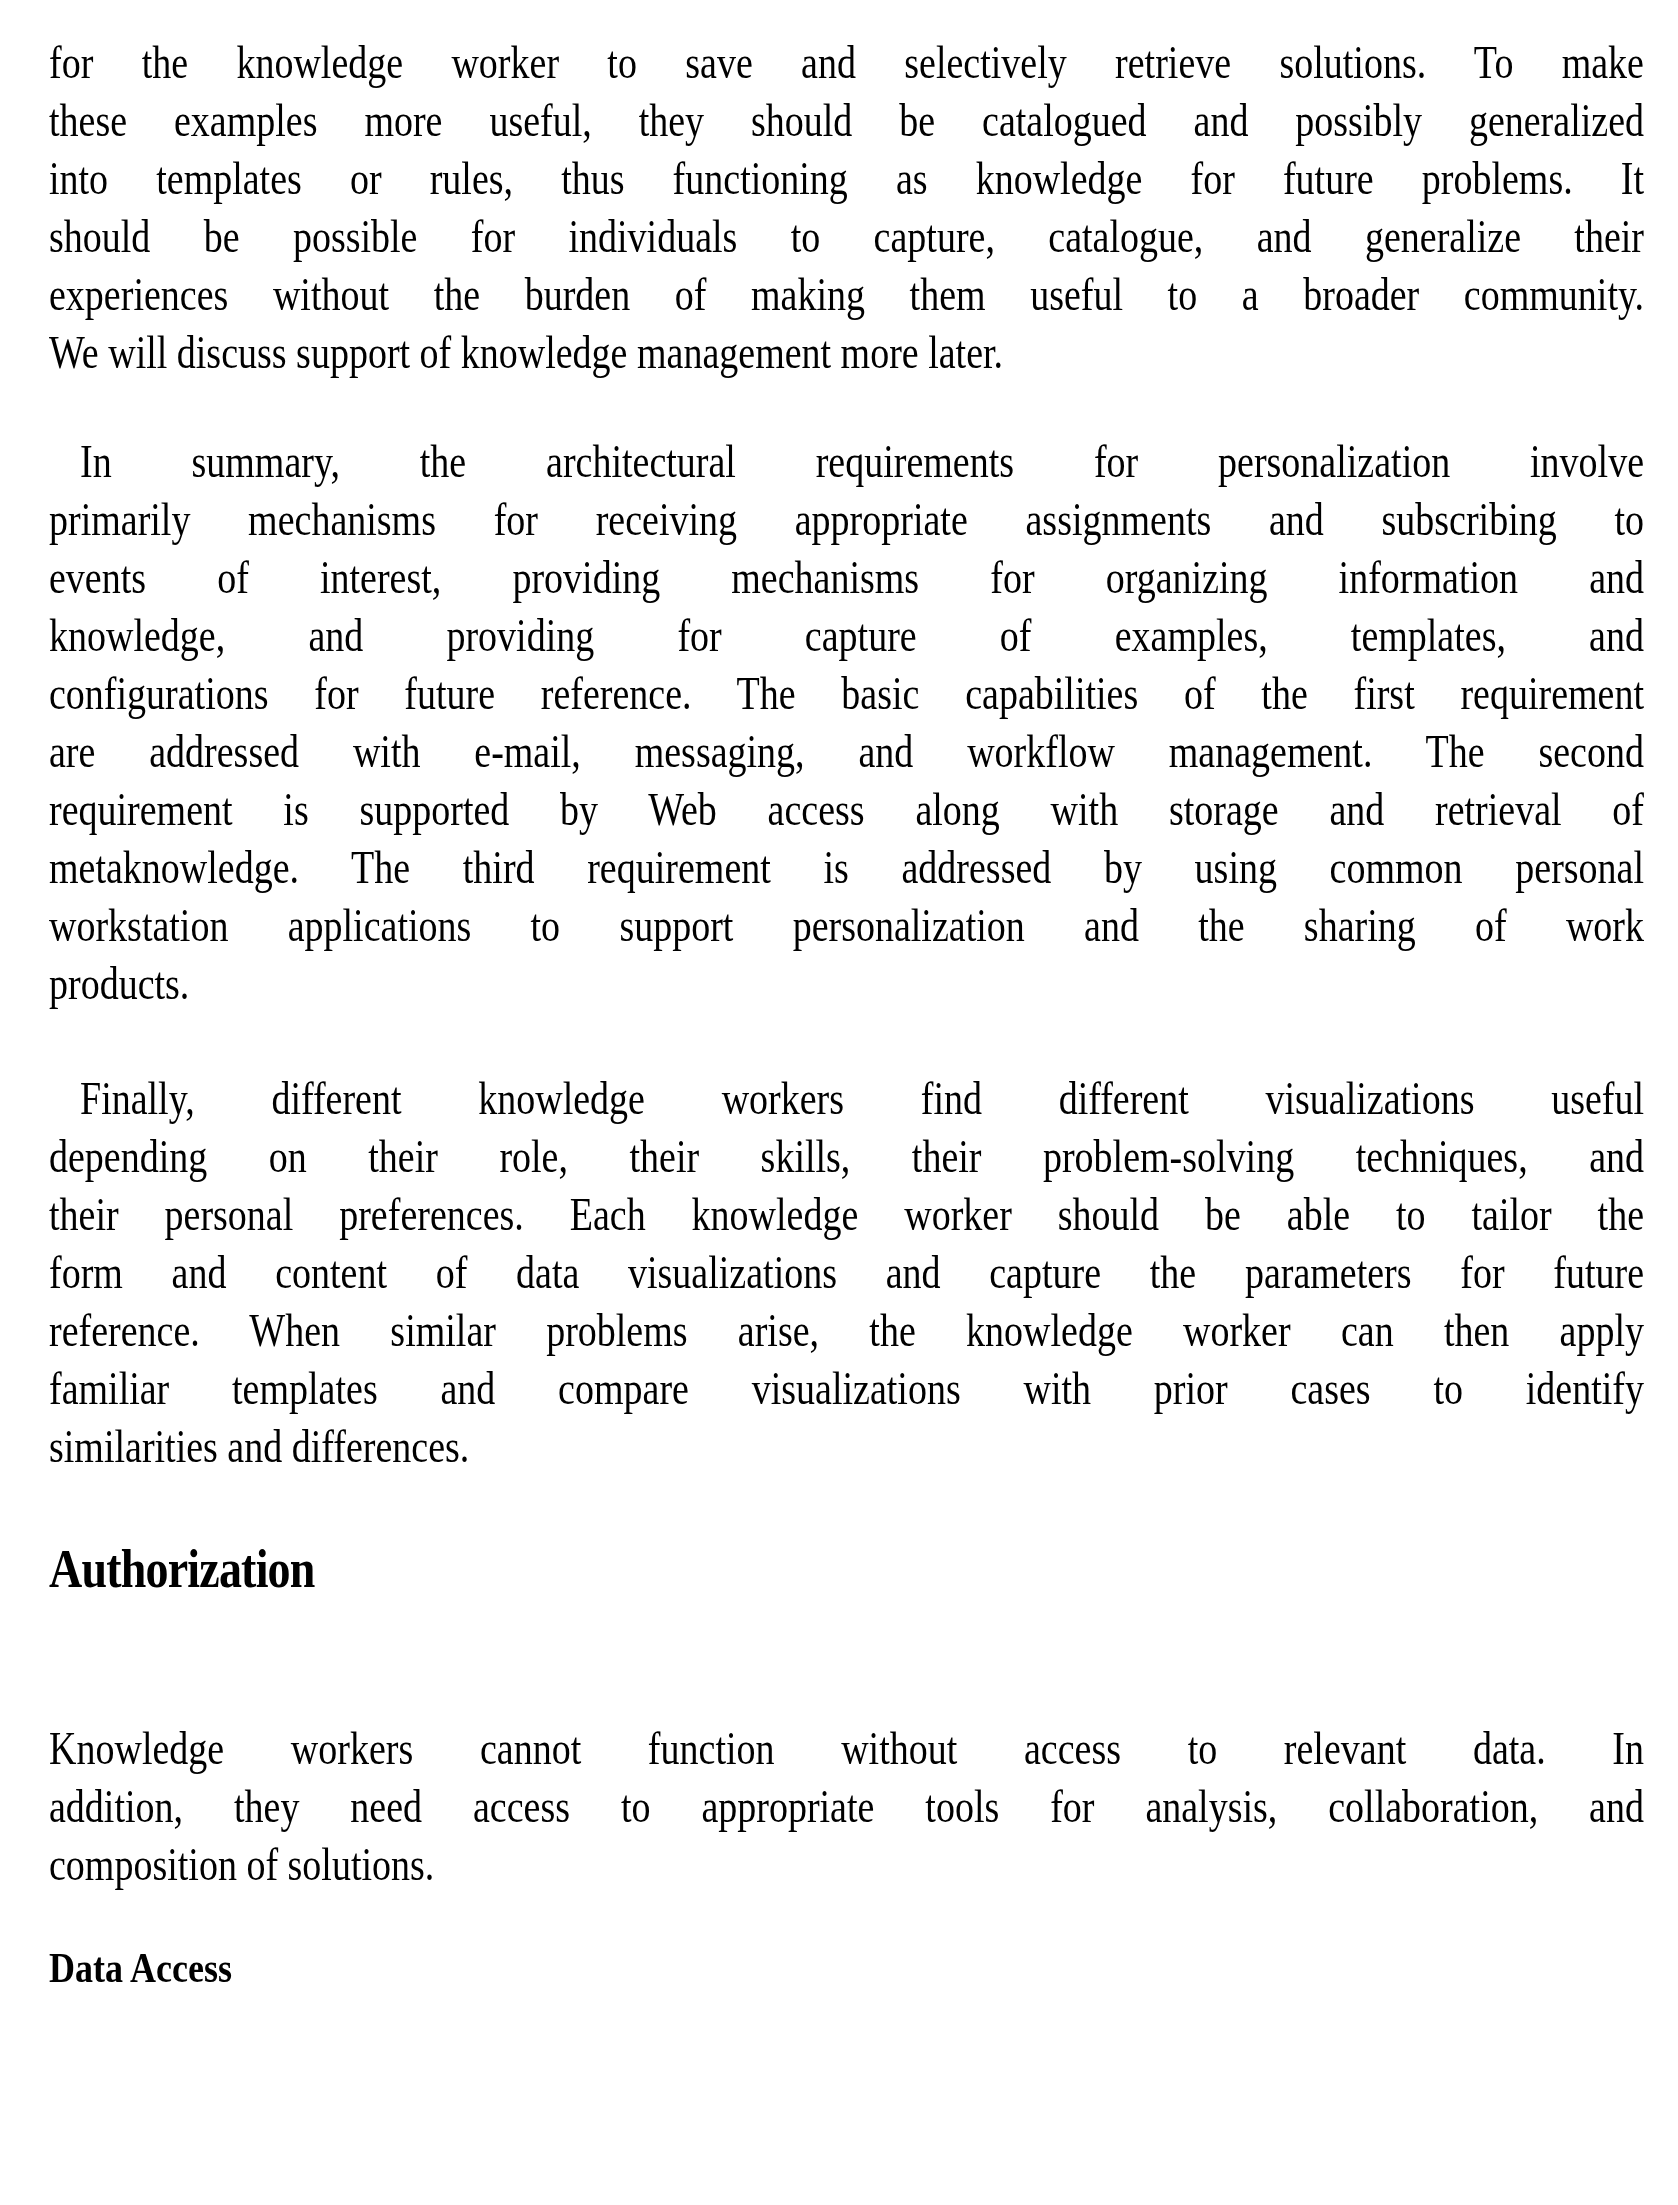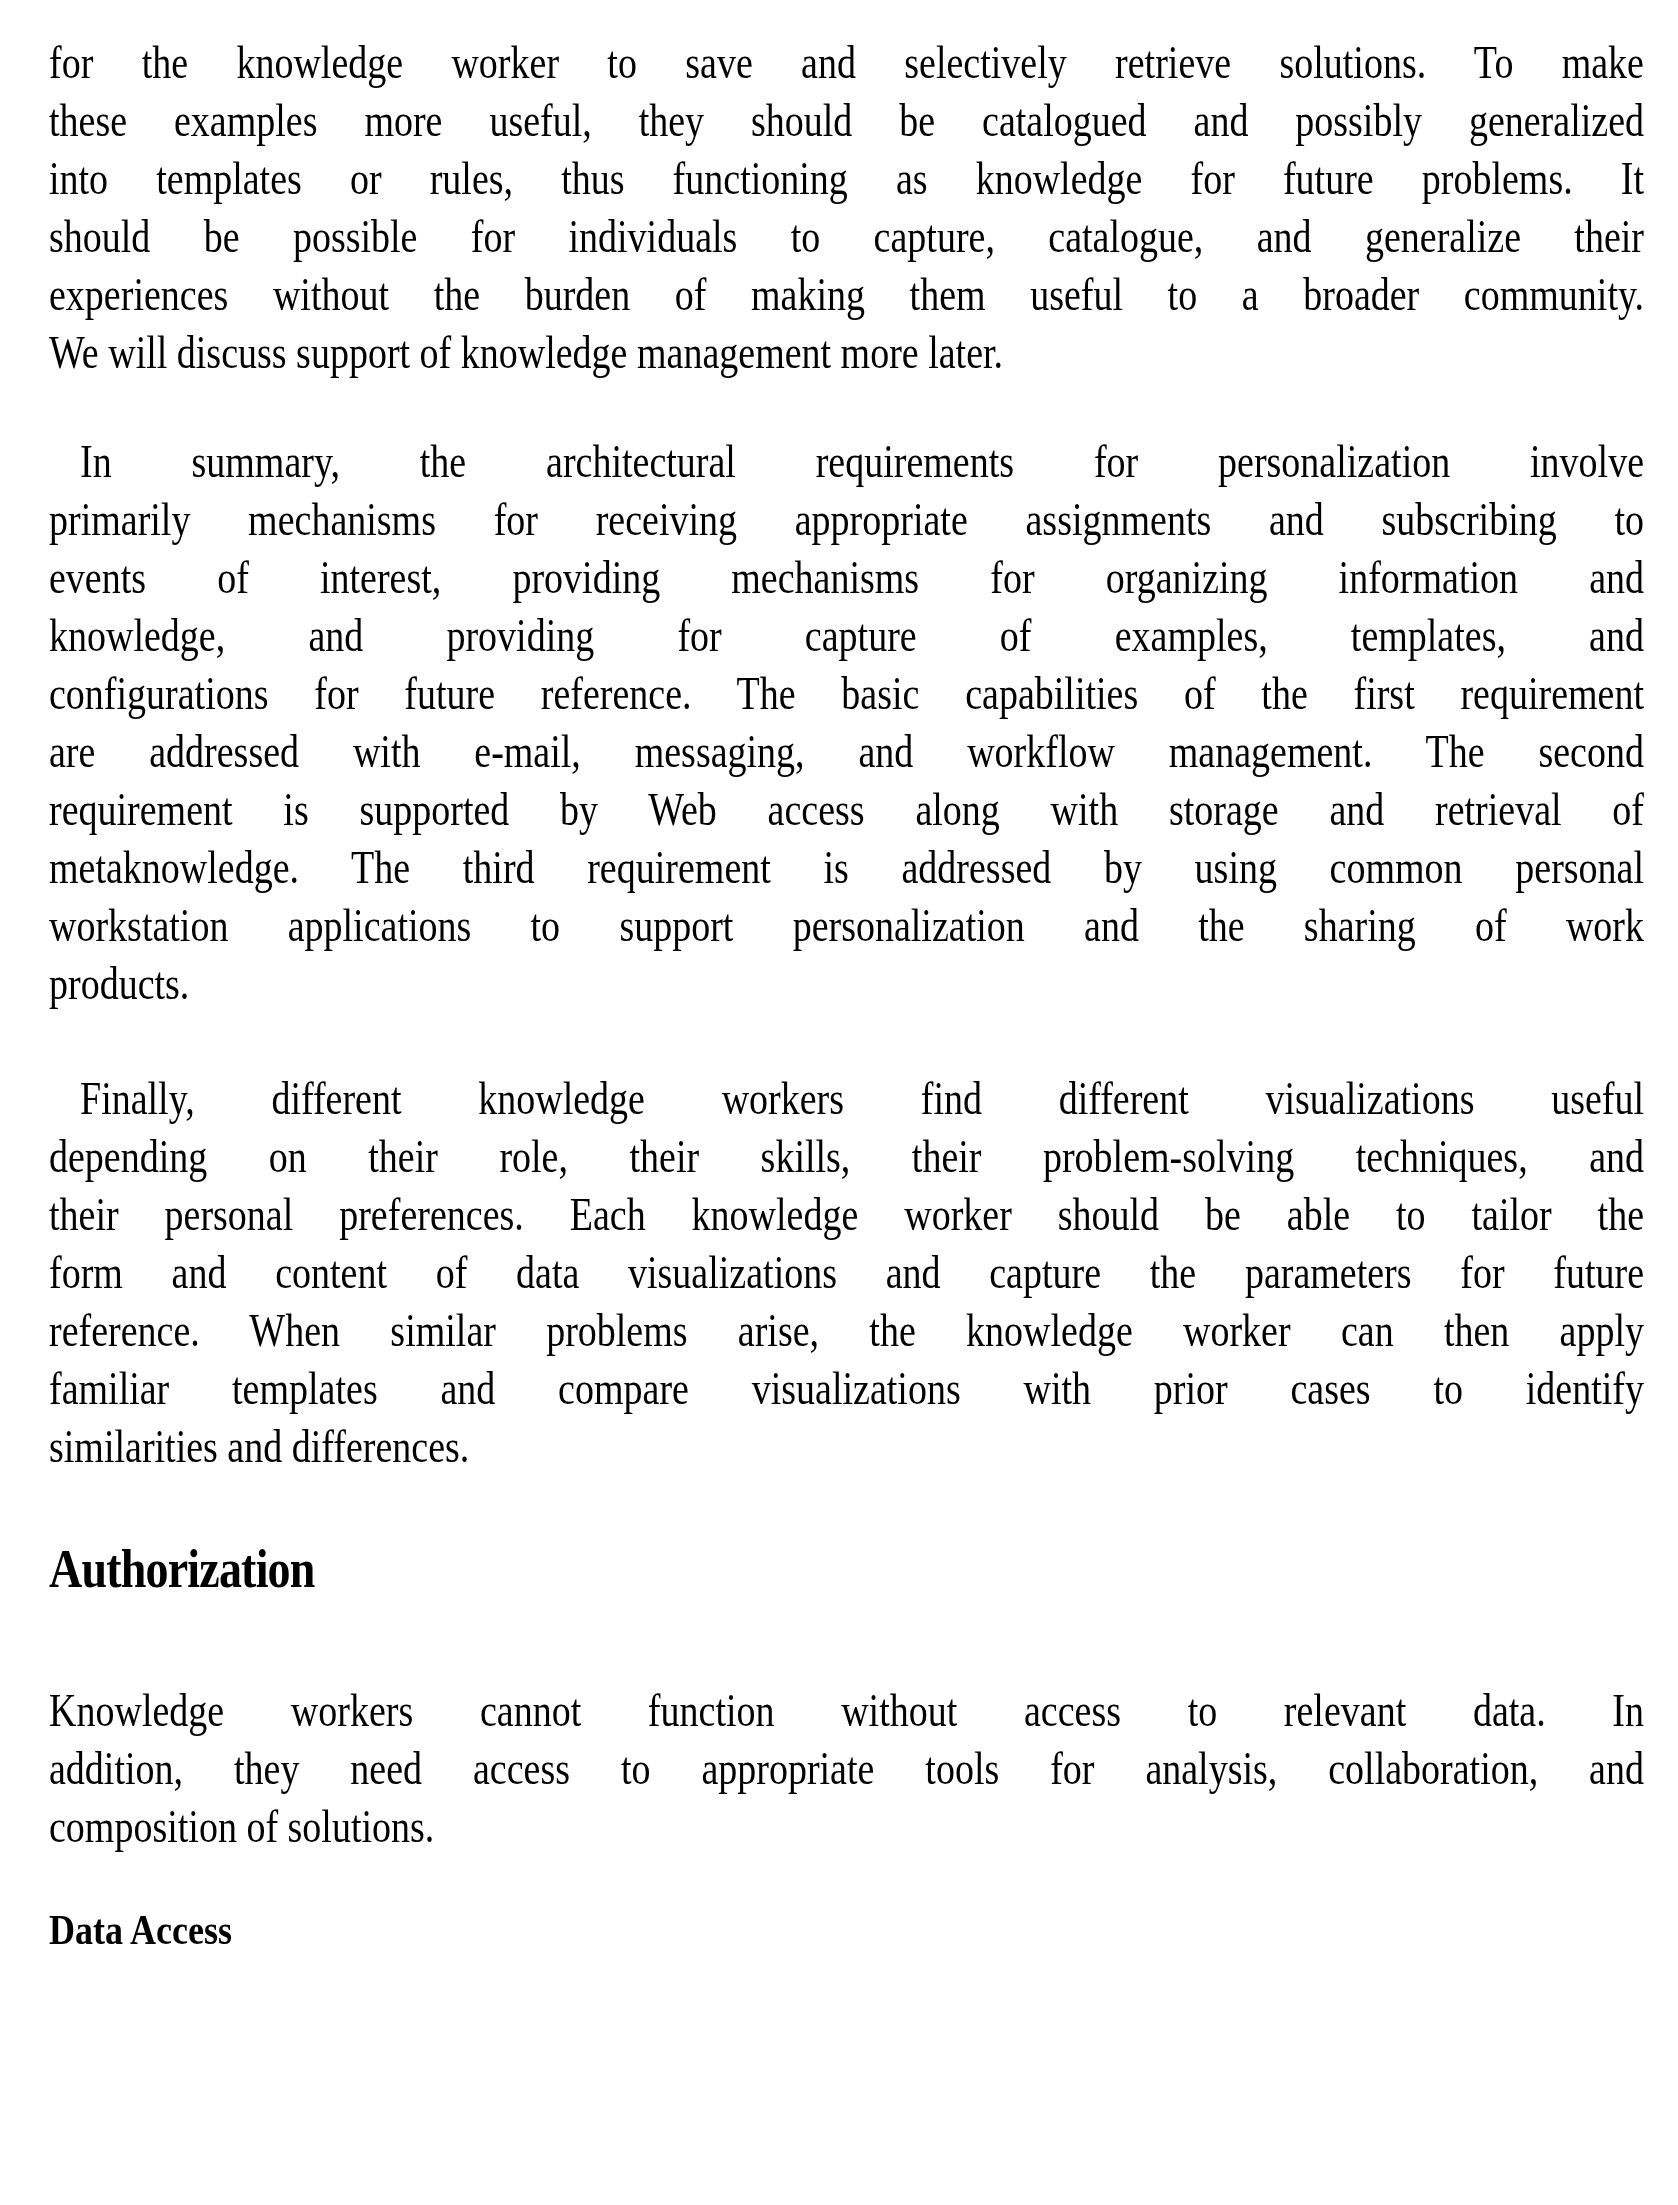--- a/index.html
+++ b/index.html
@@ -42,21 +42,21 @@
   .p3 { margin-top: 51px; }
   .heading-1 {
     margin: 61px 0 0 0;
     font-size: 46px;
     line-height: 66px;
     font-weight: bold;
     letter-spacing: -0.8px;
     transform: scaleY(1.2);
     transform-origin: 0 50%;
   }
-  .p4 { margin-top: 79px; }
+  .p4 { margin-top: 117px; }
   .heading-2 {
     margin: 51px 0 0 0;
     font-size: 36px;
     line-height: 49px;
     font-weight: bold;
     transform: scaleY(1.2);
     transform-origin: 0 50%;
   }
 </style>
 </head>

